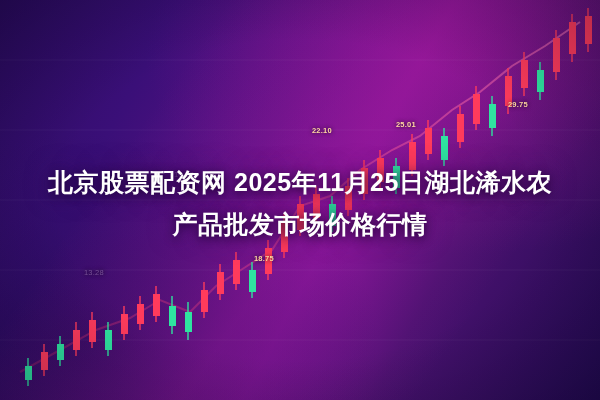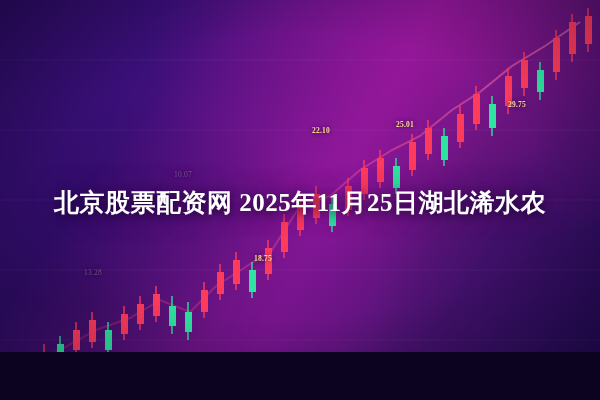--- a/index.html
+++ b/index.html
@@ -3,23 +3,23 @@
 <meta charset="utf-8">
 <style>
   html, body {
     margin: 0;
     padding: 0;
     background: #0b0320;
   }
   #stage {
     position: relative;
     width: 600px;
-    height: 352px;
+    height: 400px;
     overflow: hidden;
-    font-family: Liberation Serif, serif;
+    font-family: Liberation Sans, sans-serif;
     background:
       radial-gradient(ellipse 520px 320px at 78% 14%, rgba(140,20,140,0.55) 0%, rgba(80,10,110,0.0) 62%),
       radial-gradient(ellipse 420px 300px at 14% 86%, rgba(40,10,90,0.85) 0%, rgba(30,8,70,0.0) 70%),
       linear-gradient(118deg, #2a0b5e 0%, #3a0f78 22%, #5a1286 42%, #7a1496 56%, #4a1270 72%, #220a52 100%);
     text-align: center;
   }
   
   .glow-band {
     position: absolute;
     left: -10%;
@@ -191,15 +191,16 @@
   <div class="price-label" style="left:396px; top:120px;">25.01</div>
   <div class="price-label" style="left:508px; top:100px;">29.75</div>
   <div class="price-label dim" style="left:174px; top:170px;">10.07</div>
   <div class="price-label" style="left:254px; top:254px;">18.75</div>
   <div class="price-label dim" style="left:84px; top:268px;">13.28</div>
 
   <div class="vignette"></div>
 
   <div class="headline">
     <div class="headline-line">北京股票配资网 2025年11月25日湖北浠水农</div>
+    <div class="headline-line">产品批发市场价格行情</div>
   </div>
 
 </div>
 
 </body></html>

